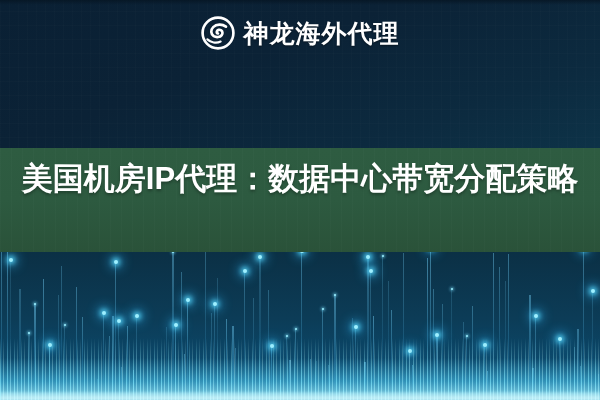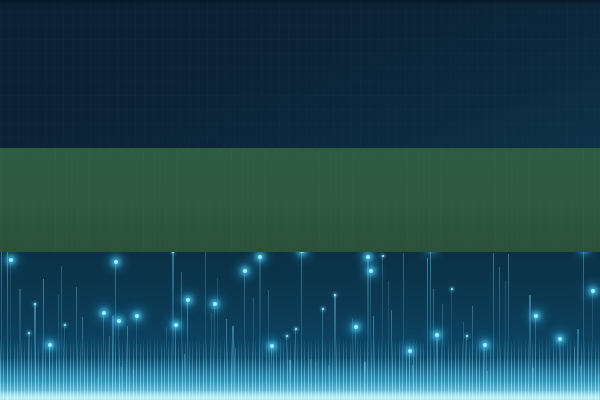--- a/index.html
+++ b/index.html
@@ -228,15 +228,24 @@
       </div>
     <div class="floor-dense"></div>
     <div class="floor-glow"></div>
     <div class="floor-edge"></div>
   </div>
 
   <div class="band">
     <div class="band-grain"></div>
   </div>
 
-
+  <div class="logo">
+    <svg class="logo-mark" viewBox="0 0 64 64">
+      <circle cx="32" cy="32" r="29" fill="none" stroke="#ffffff" stroke-width="5"></circle>
+      <path d="M47 20c-7-5-18-5-24 1-5 5-5 13 1 17 5 3 12 2 15-2 2-3 2-7-1-9-3-2-7-1-8 2-1 2 0 4 2 4" fill="none" stroke="#ffffff" stroke-width="5" stroke-linecap="round"></path>
+      <path d="M12 44c6 6 17 8 25 4" fill="none" stroke="#ffffff" stroke-width="4" stroke-linecap="round"></path>
+    </svg>
+    <div class="logo-text">神龙海外代理</div>
+  </div>
+
+  <div class="headline">美国机房IP代理：数据中心带宽分配策略</div>
 
 </div>
 
 </body></html>

